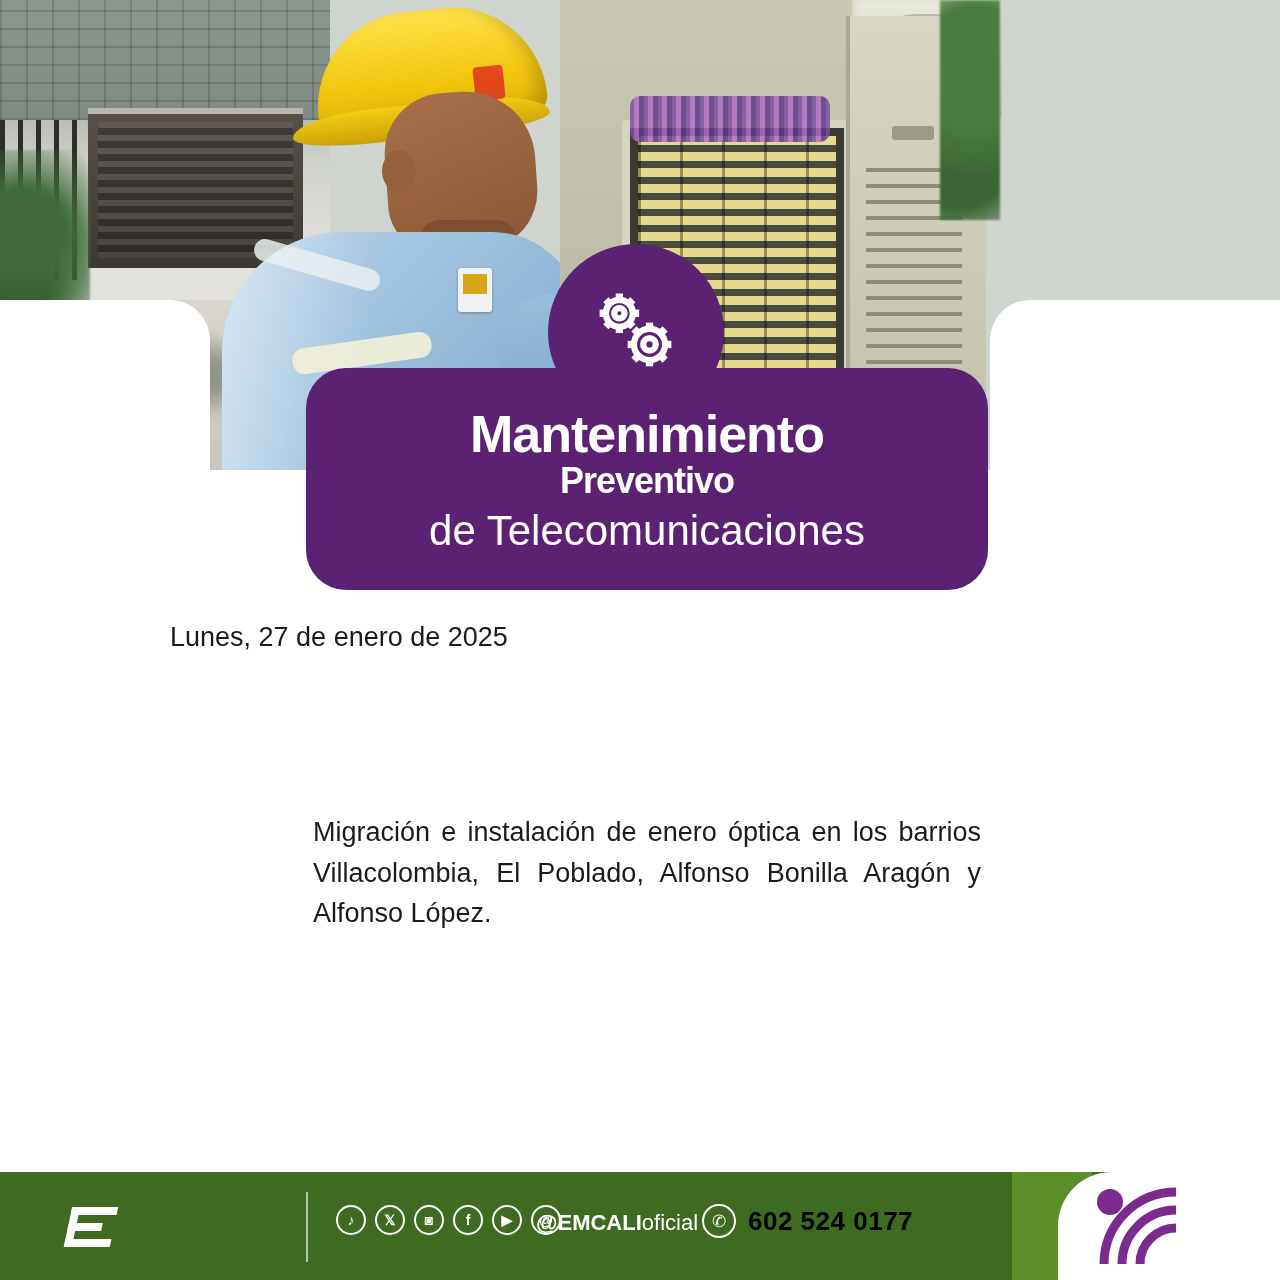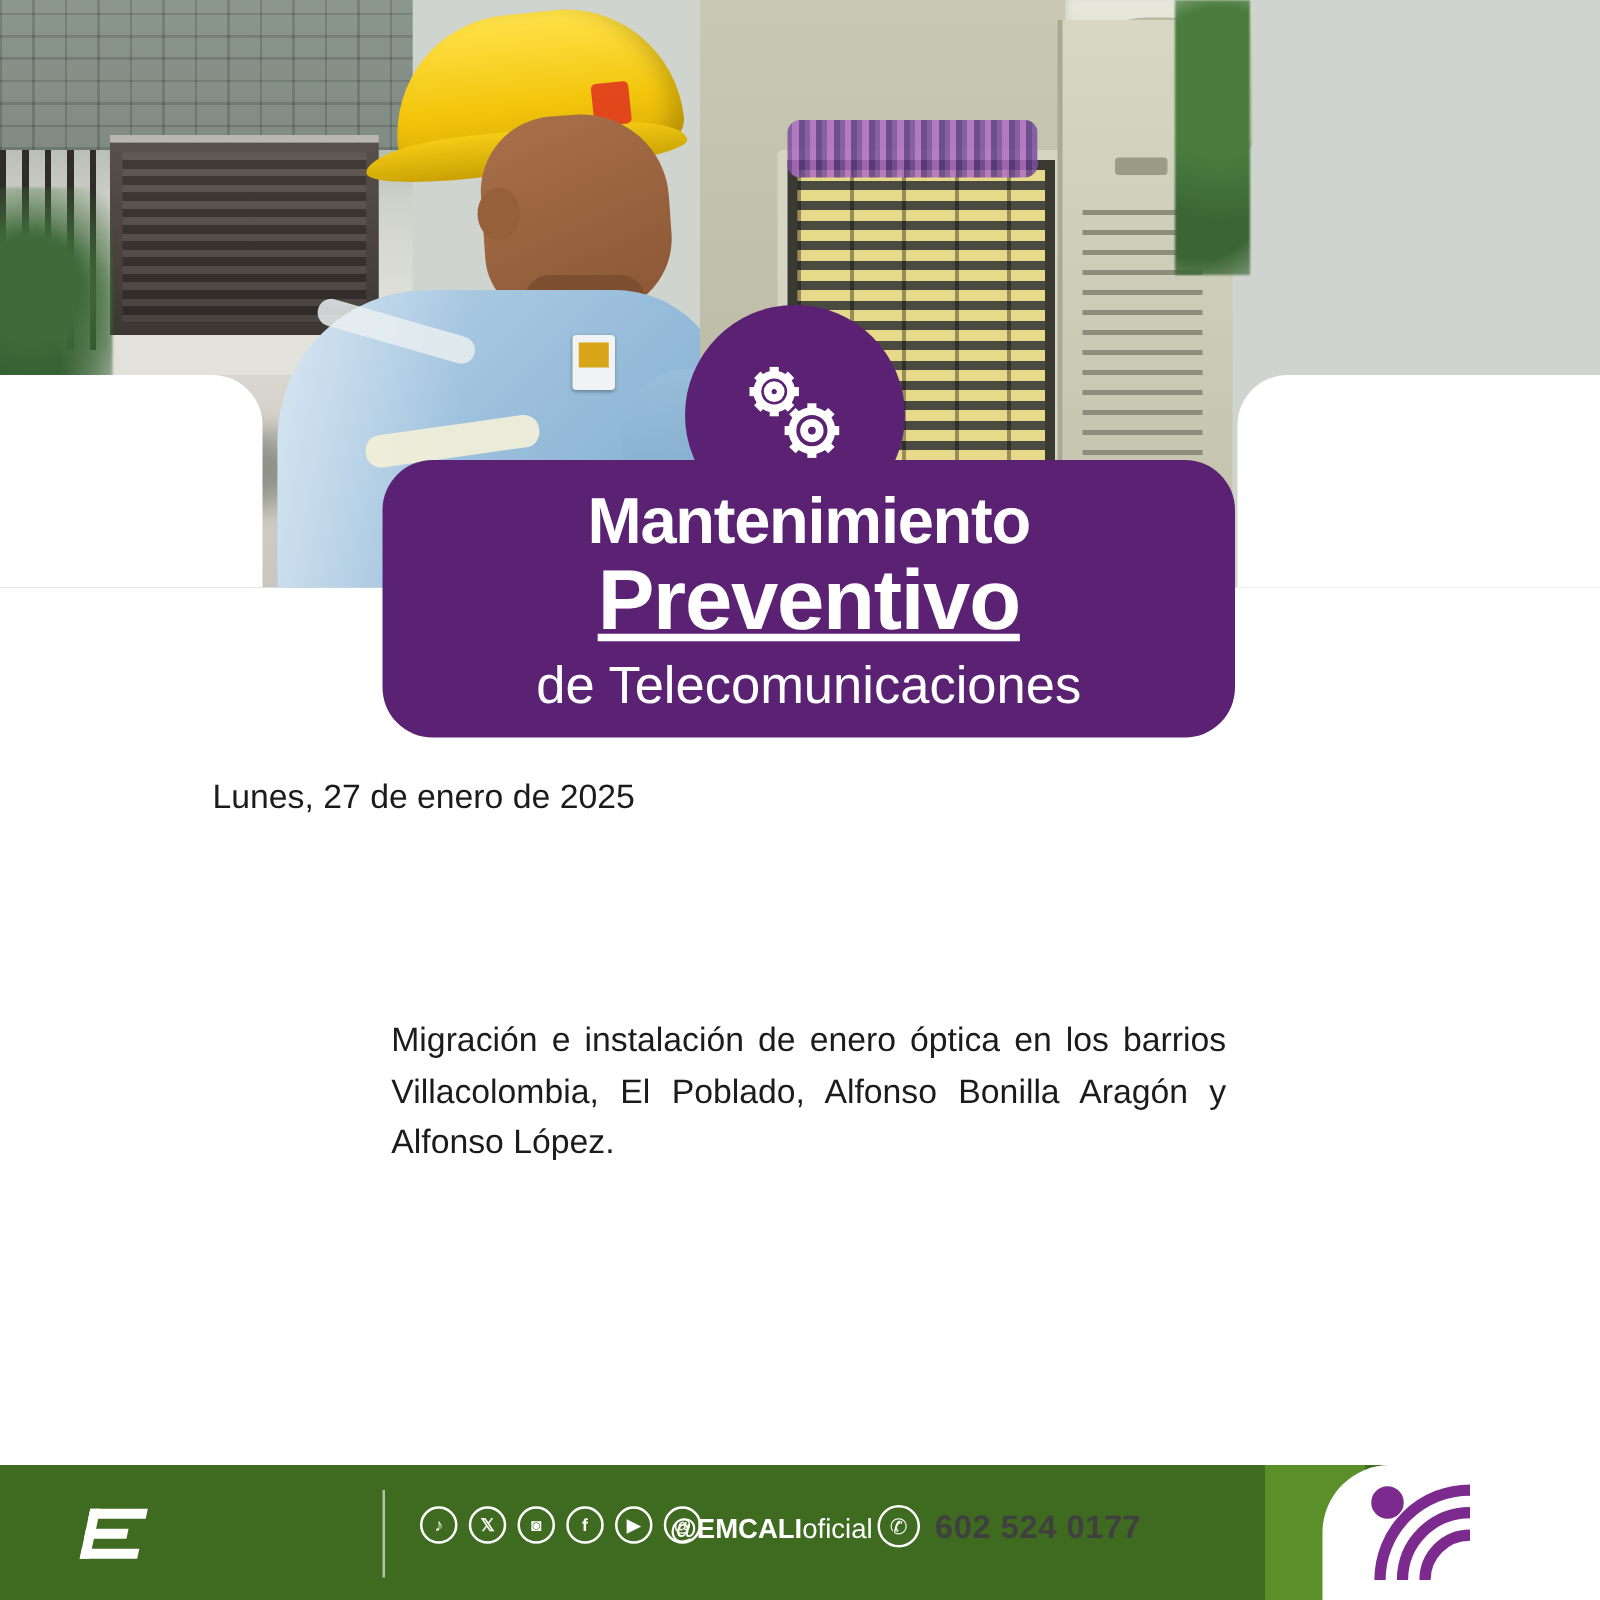--- a/index.html
+++ b/index.html
@@ -222,23 +222,22 @@
     background: #5b2274;
     border-radius: 40px;
     color: #fff;
     display: flex; flex-direction: column; align-items: center; justify-content: center;
     padding-top: 6px;
   }
   .title-line1 {
     font-size: 52px; font-weight: bold; letter-spacing: -1px; line-height: 1.0;
   }
   .title-line2 {
-    font-size: 68px; font-weight: bold; letter-spacing: -1px; line-height: 1.05;
+    font-size: 36px; font-weight: bold; letter-spacing: -1px; line-height: 1.05;
     margin-top: 2px;
-    text-decoration: underline;
   }
   .title-line3 {
     font-size: 42px; font-weight: normal; line-height: 1.2; margin-top: 6px;
   }
 
   
   .date {
     position: absolute; left: 170px; top: 622px;
     font-size: 27px; color: #1b1b1b;
   }
@@ -303,21 +302,21 @@
   }
   .handle .light { font-weight: normal; }
   .phone-wrap {
     position: absolute; left: 702px; top: 1204px;
     display: flex; align-items: center; gap: 12px;
   }
   .phone-icon {
     width: 34px; height: 34px; border: 2px solid #fff; border-radius: 50%;
     display:flex; align-items:center; justify-content:center; color:#fff; font-size: 17px;
   }
-  .phone-number { color: #404040; font-size: 26px; font-weight: bold; letter-spacing: .5px; }
+  .phone-number { color: #000000; font-size: 26px; font-weight: bold; letter-spacing: .5px; }
 </style>
 </head>
 <body>
 
 <div class="poster">
 
   <div class="photo">
     <div class="bg-wall"></div>
     <div class="bg-stone"></div>
     <div class="bg-garage"></div>

